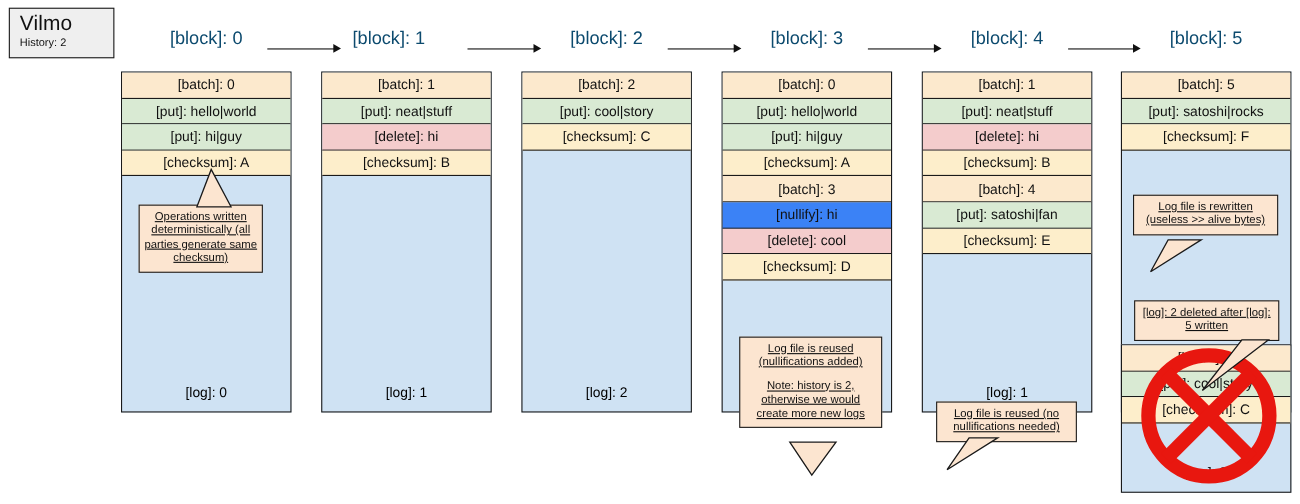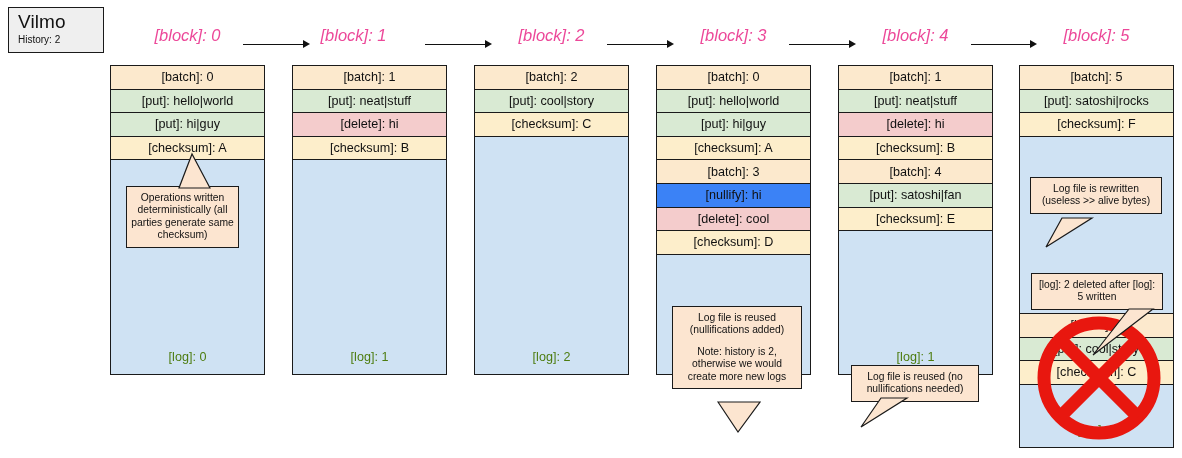--- a/index.html
+++ b/index.html
@@ -38,24 +38,23 @@
     color: #111;
     line-height: 13px;
     margin-top: 1px;
   }
 
   
   .block-header {
     position: absolute;
     top: 26px;
     font-size: 16.5px;
-    color: #ec4899;
+    color: #0c4a6e;
     white-space: nowrap;
     text-align: center;
-    font-style: italic;
   }
   .arrow {
     position: absolute;
     top: 40px;
     height: 9px;
   }
   .arrow .shaft {
     position: absolute;
     left: 0;
     top: 4px;
@@ -100,34 +99,35 @@
   .row.delete   { background: #f4cccc; }
   .row.nullify  { background: #3b82f6; }
 
   .log-label {
     position: absolute;
     left: 0;
     right: 0;
     bottom: 10px;
     text-align: center;
     font-size: 12.6px;
-    color: #4d7c0f;
+    color: #000000;
   }
 
   
   .note {
     position: absolute;
     background: #fce5d0;
     border: 1.2px solid #1a1a1a;
     box-sizing: border-box;
     font-size: 10.3px;
     line-height: 12.4px;
     color: #111;
     text-align: center;
     padding: 5px 4px;
+    text-decoration: underline;
   }
   .note p { margin: 0; }
   .note p + p { margin-top: 9px; }
   .note-tail { position: absolute; overflow: visible; }
 
   
   #deleted-block {
     position: absolute;
     left: 1019px;
     top: 313px;

